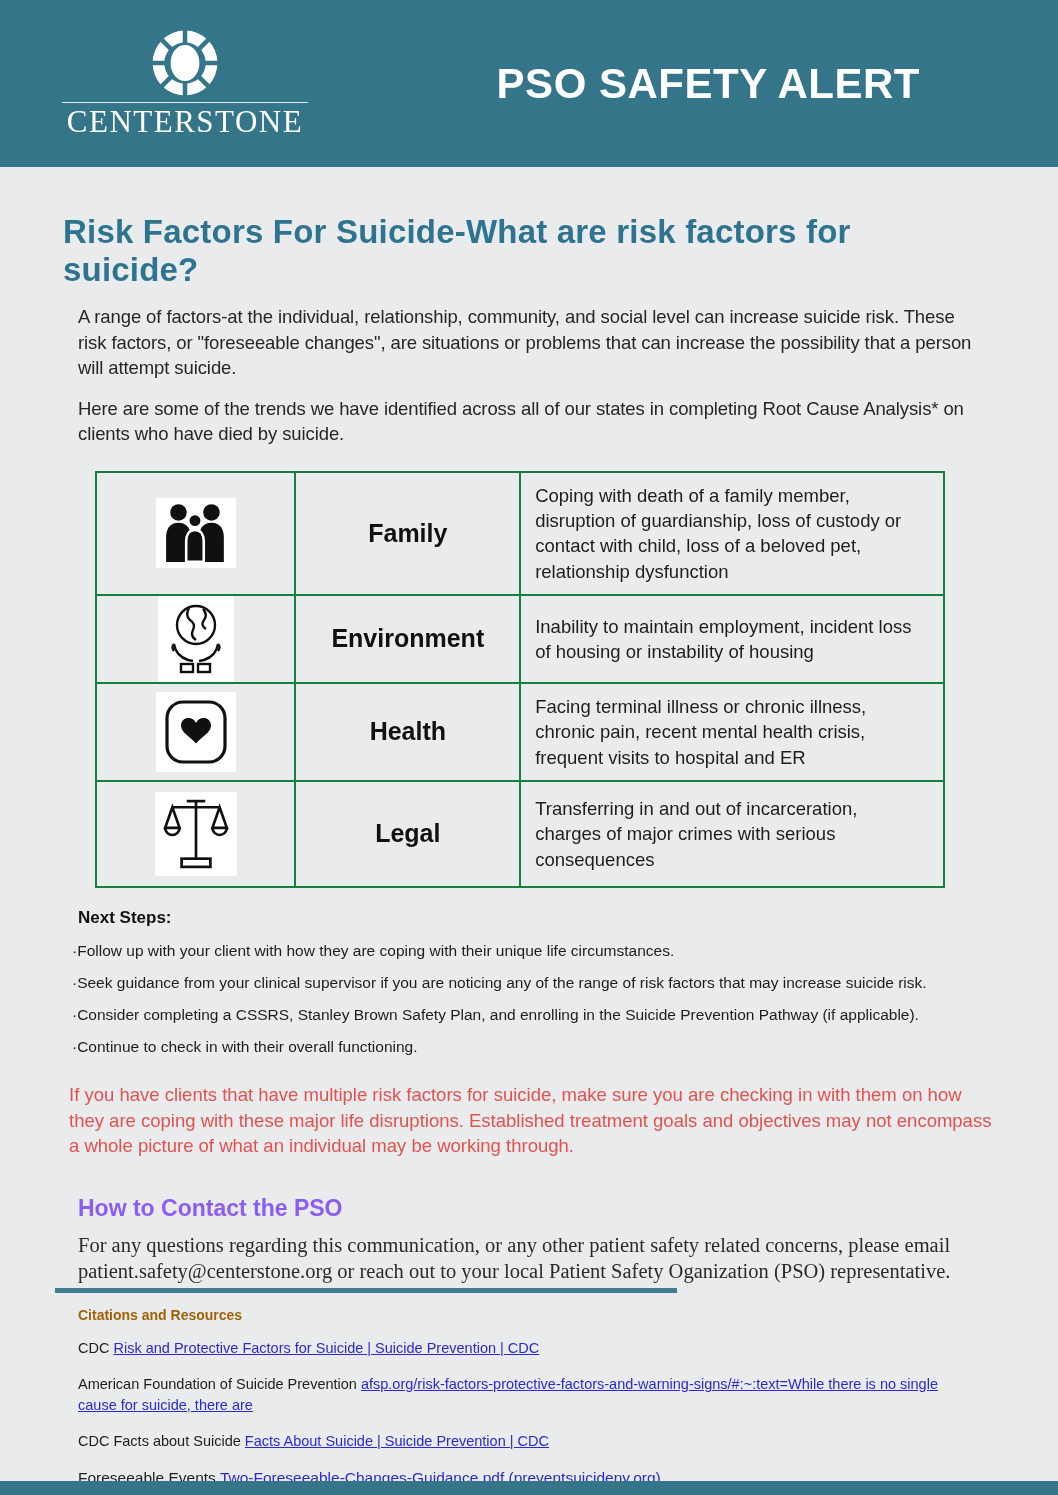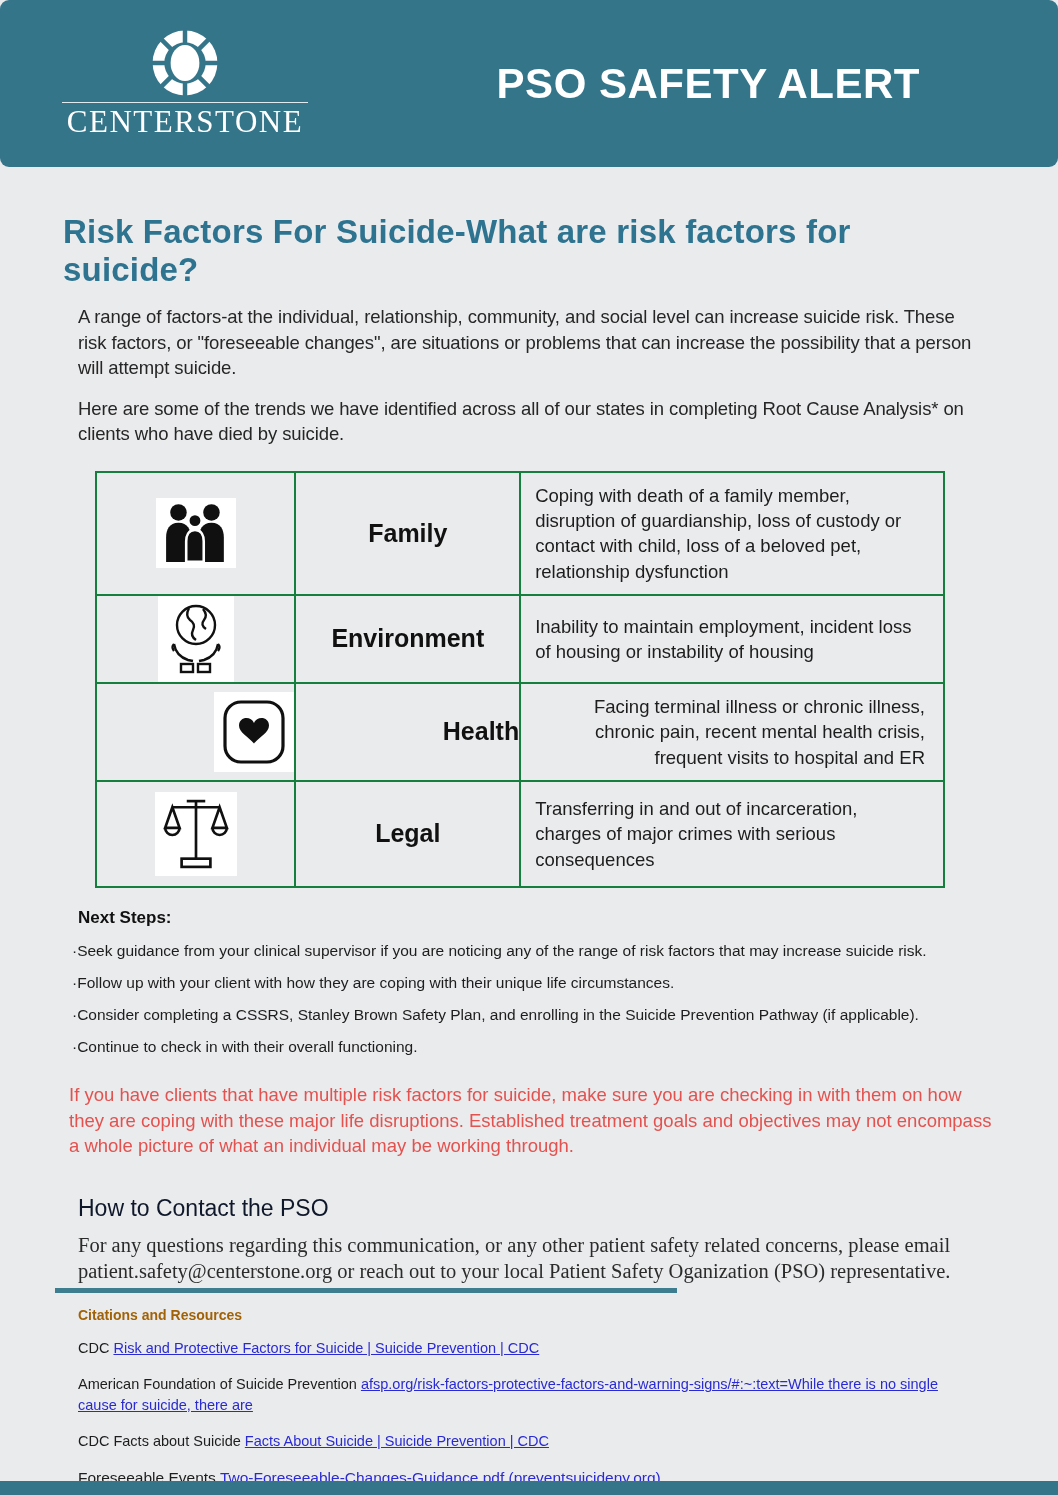--- a/index.html
+++ b/index.html
@@ -7,21 +7,21 @@
   body {
     font-family: "Liberation Sans", "DejaVu Sans", sans-serif;
     background: #eaebed;
     color: #2e2e2e;
   }
   .page { position: relative; width: 1058px; height: 1495px; background: #eaebed; overflow: hidden; }
 
   
   .header {
     height: 167px; background: #35758a;
-    display: flex; align-items: center; border-radius: 9px;
+    display: flex; align-items: center;
   }
   .logo-block { margin-left: 62px; width: 246px; text-align: center; }
   .logo-emblem { display: block; margin: 0 auto 2px auto; }
   .logo-rule { border-top: 1px solid rgba(255,255,255,0.85); margin: 3px 0 1px 0; }
   .logo-wordmark {
     font-family: "Liberation Serif", "DejaVu Serif", serif;
     color: #ffffff; font-size: 31px; letter-spacing: 1.5px; font-weight: 400;
   }
   .banner-title {
     margin-left: auto; margin-right: 138px;
@@ -36,29 +36,29 @@
   
   .risk-table {
     border-collapse: collapse; margin: 24px 0 0 32px; width: 850px;
     background: #eaebed;
   }
   .risk-table td { border: 2px solid #15803d; vertical-align: middle; }
   .icon-cell { width: 200px; text-align: center; }
   .icon-box { display: inline-block; background: #ffffff; padding: 5px 7px; line-height: 0; }
   .cat-cell { width: 225px; text-align: center; font-size: 25px; font-weight: 700; color: #111; }
   .desc-cell { width: 425px; padding: 10px 18px 10px 14px; font-size: 18.5px; line-height: 1.37; color: #1d1d1d; }
-  .row-1 td { height: 123px; } .row-2 td { height: 79px; } .row-3 td { height: 96px; text-align: right; } .row-4 td { height: 106px; }
+  .row-1 td { height: 123px; } .row-2 td { height: 79px; } .row-3 td { height: 96px; } .row-4 td { height: 106px; }
 
   
   .next-steps-heading { margin: 20px 0 0 15px; font-size: 17px; font-weight: 700; color: #111; }
   .next-step { margin: 14px 0 0 9px; font-size: 15.5px; color: #1d1d1d; }
 
   .alert-paragraph { margin: 26px 0 0 6px; font-size: 18.5px; line-height: 1.38; color: #e3524f; max-width: 930px; }
 
-  .contact-heading { margin: 36px 0 0 15px; font-size: 23px; font-weight: 400; color: #0f172a; }
+  .contact-heading { margin: 36px 0 0 15px; font-size: 23px; font-weight: 700; color: #8b5cf6; }
   .contact-body {
     margin: 10px 0 0 15px; font-family: "Liberation Serif", "DejaVu Serif", serif;
     font-size: 20.5px; line-height: 1.3; color: #2b2b2b; max-width: 915px;
   }
   .contact-divider { height: 5px; background: #3e7d90; width: 622px; margin: 3px 0 0 -8px; }
 
   .citations-heading { margin: 14px 0 0 15px; font-size: 14px; font-weight: 700; color: #a16207; }
   .citation { margin: 15px 0 0 15px; font-size: 14.5px; color: #1d1d1d; max-width: 895px; line-height: 1.45; }
   .citation.big { font-size: 15.5px; }
   .citation a { color: #2a2ad2; text-decoration: underline; cursor: pointer; }
@@ -174,22 +174,22 @@
               </svg>
             </span>
           </td>
           <td class="cat-cell">Legal</td>
           <td class="desc-cell">Transferring in and out of incarceration, charges of major crimes with serious consequences</td>
         </tr>
       </tbody>
     </table>
 
     <h3 class="next-steps-heading">Next Steps:</h3>
+    <p class="next-step">·Follow up with your client with how they are coping with their unique life circumstances.</p>
     <p class="next-step">·Seek guidance from your clinical supervisor if you are noticing any of the range of risk factors that may increase suicide risk.</p>
-    <p class="next-step">·Follow up with your client with how they are coping with their unique life circumstances.</p>
     <p class="next-step">·Consider completing a CSSRS, Stanley Brown Safety Plan, and enrolling in the Suicide Prevention Pathway (if applicable).</p>
     <p class="next-step">·Continue to check in with their overall functioning.</p>
 
     <p class="alert-paragraph">If you have clients that have multiple risk factors for suicide, make sure you are checking in with them on how they are coping with these major life disruptions. Established treatment goals and objectives may not encompass a whole picture of what an individual may be working through.</p>
 
     <h3 class="contact-heading">How to Contact the PSO</h3>
     <p class="contact-body">For any questions regarding this communication, or any other patient safety related concerns, please email patient.safety@centerstone.org  or reach out to your local Patient Safety Oganization (PSO) representative.</p>
     <div class="contact-divider"></div>
 
     <h3 class="citations-heading">Citations and Resources</h3>

